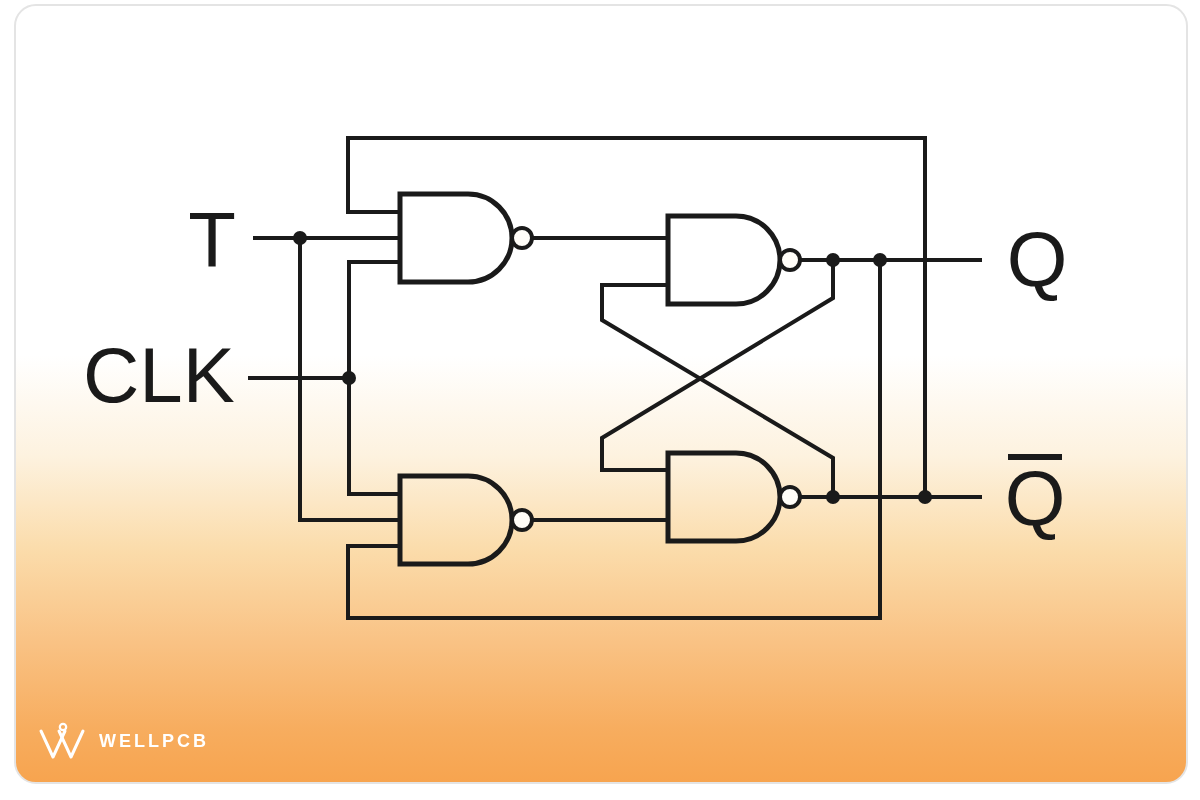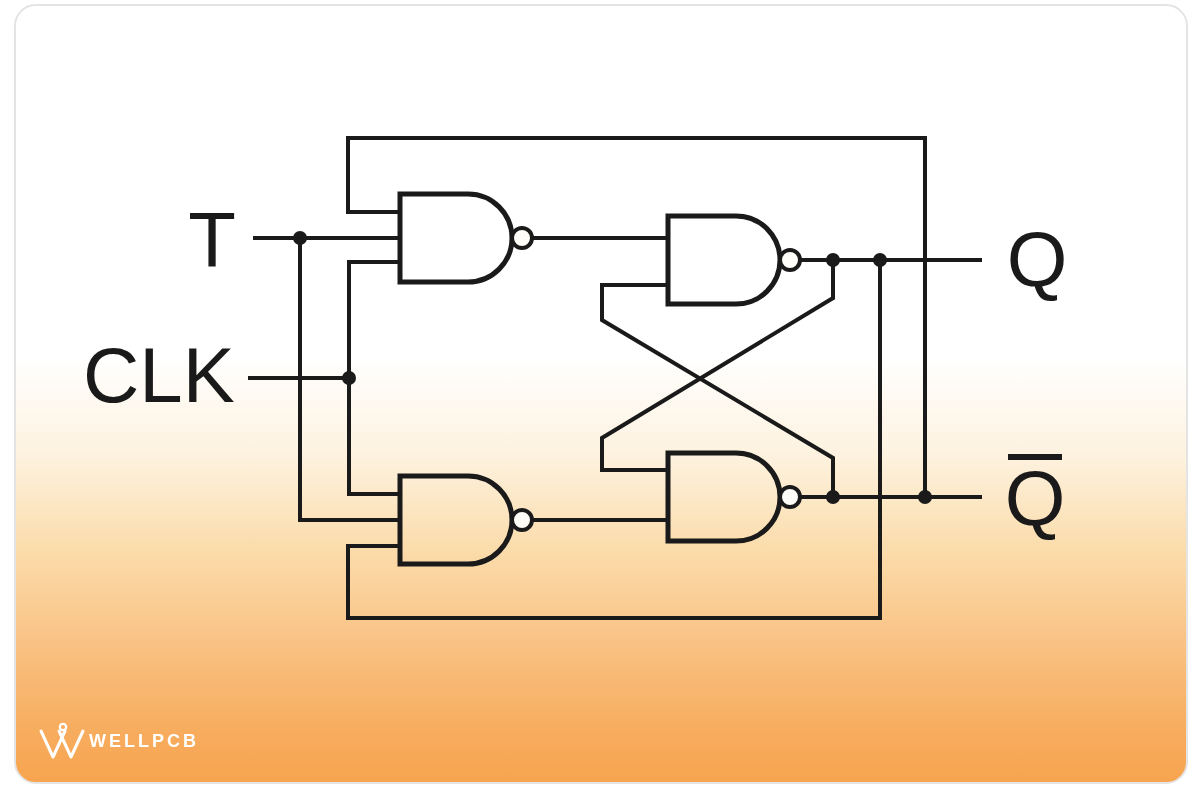--- a/index.html
+++ b/index.html
@@ -10,21 +10,21 @@
         background:linear-gradient(180deg,
           #ffffff 0%, #ffffff 45%, #fdf2df 58%, #fbdcab 70%,
           #f9c284 82%, #f7ad5f 93%, #f7a44f 100%);}
   svg.circuit{position:absolute;left:0;top:0;}
   .wire{stroke:#1a1a1a;stroke-width:4;fill:none;stroke-linejoin:miter;}
   .gate-body{stroke:#1a1a1a;stroke-width:5;fill:none;}
   .bubble{stroke:#1a1a1a;stroke-width:4;fill:#fffdf8;}
   .dot{fill:#1a1a1a;}
   .sig-label{fill:#1a1a1a;font-size:78px;font-family:"Liberation Sans",sans-serif;}
   .overbar{stroke:#1a1a1a;stroke-width:6;}
-  .logo{position:absolute;left:38px;top:722px;display:flex;align-items:center;gap:1px;}
+  .logo{position:absolute;left:38px;top:722px;display:flex;align-items:center;gap:11px;}
   .logo-text{color:#ffffff;font-size:18px;font-weight:700;letter-spacing:3px;
              font-family:"Liberation Sans",sans-serif;}
 </style>
 </head>
 <body>
 
 <div class="stage">
 
   <div class="card"></div>
 

